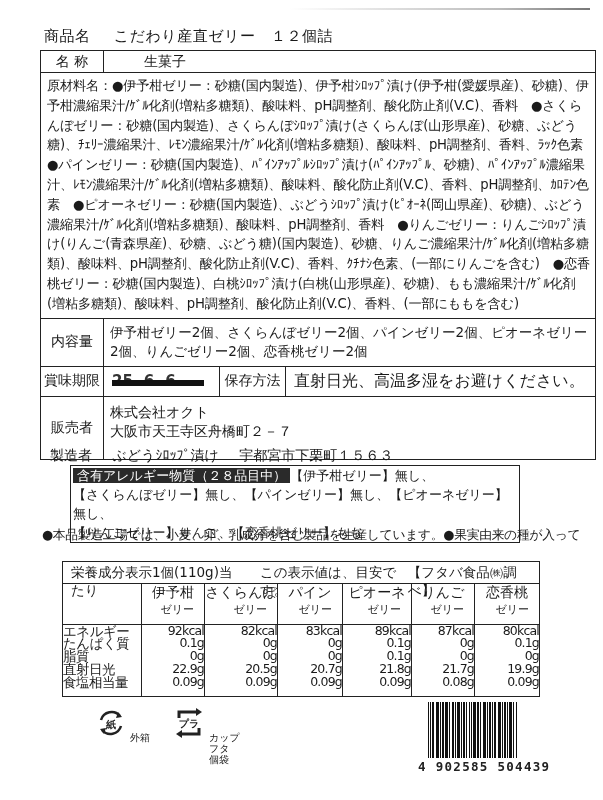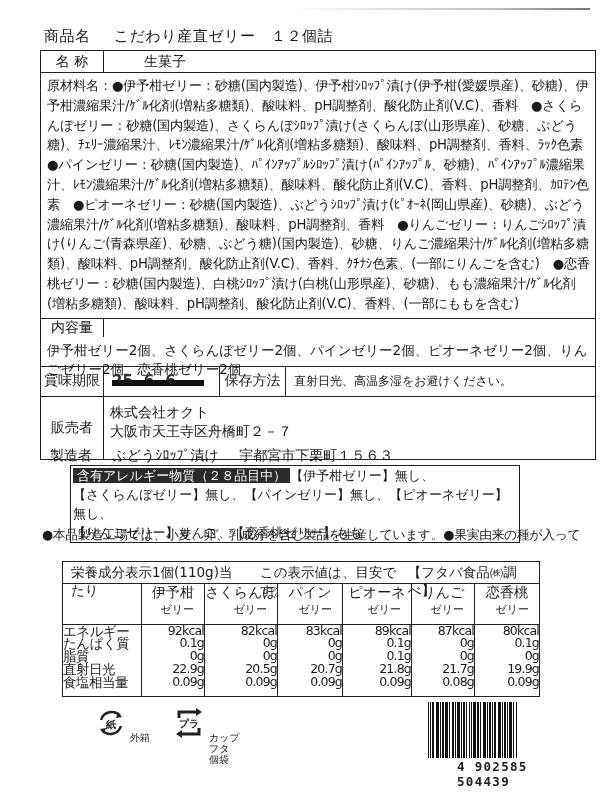--- a/index.html
+++ b/index.html
@@ -12,29 +12,29 @@
     .main-table { position: absolute; left: 40px; top: 50px; width: 556px; border: 1.5px solid #222;
                   box-sizing: border-box; }
     .row { display: flex; border-bottom: 1.5px solid #222; box-sizing: border-box; }
     .row:last-child { border-bottom: none; }
     .cell-h { width: 62px; border-right: 1.5px solid #222; display: flex; align-items: center;
               justify-content: center; font-size: 14px; flex-shrink: 0; }
     .cell-v { flex: 1; padding: 2px 6px; font-size: 14px; }
     .name-row { height: 22px; }
     .name-row .cell-v { padding-left: 40px; display: flex; align-items: center; }
     .ingredients { padding: 3px 4px 4px 6px; font-size: 13.2px; line-height: 19.8px; letter-spacing: -0.2px; }
-    .contents-row { height: 48px; flex-direction: column; }
+    .contents-row { height: 48px; }
     .contents-row .cell-v { line-height: 19px; font-size: 13.5px; padding-top: 4px; }
     .expiry-row { height: 30px; }
     .expiry-val { width: 116px; border-right: 1.5px solid #222; position: relative; display: flex; align-items: center;
                   padding-left: 8px; font-size: 15px; font-weight: bold; color: #333; box-sizing: border-box; }
     .expiry-val .strike { position: absolute; left: 8px; top: 13px; width: 92px; height: 6px; background: #111; }
     .storage-h { width: 66px; border-right: 1.5px solid #222; display: flex; align-items: center; justify-content: center;
                  font-size: 14px; box-sizing: border-box; }
-    .storage-v { flex: 1; display: flex; align-items: center; padding-left: 8px; font-size: 12px; }
+    .storage-v { flex: 1; display: flex; align-items: center; padding-left: 8px; font-size: 16px; }
     .seller-row { height: 62px; }
     .seller-row .cell-v { line-height: 19px; padding-top: 6px; font-size: 14px; }
     .maker { position: absolute; left: 50px; top: 447px; font-size: 14px; }
     .maker span { margin-right: 16px; }
     .allergy { position: absolute; left: 70px; top: 465px; width: 450px; border: 1.2px solid #222;
                font-size: 13px; line-height: 19px; padding: 0 0 0 0; box-sizing: border-box; }
     .allergy .hd { background: #2a2a2a; color: #fff; padding: 0 4px; }
     .allergy .line { padding-left: 2px; }
     .notes { position: absolute; left: 42px; top: 527px; width: 560px; font-size: 12.8px; line-height: 16px; letter-spacing: -0.3px; }
     .notes .l2 { padding-left: 14px; }
@@ -48,21 +48,21 @@
     .colh { text-align: center; font-size: 14px; line-height: 17px; vertical-align: top; padding-top: 3px; }
     .colh .sub { display: block; font-size: 11px; text-align: right; padding-right: 10px; }
     .rowlabels { font-size: 13.5px; line-height: 12.8px; padding: 2px 4px; vertical-align: top; letter-spacing: -0.5px; }
     .vals { font-size: 12.5px; line-height: 12.8px; text-align: right; padding: 2px 12px 2px 2px; vertical-align: top; letter-spacing: -0.8px; }
     .vals div, .rowlabels div { height: 12.8px; }
     .recycle { position: absolute; top: 708px; display: flex; align-items: flex-start; }
     .recycle .txt { font-size: 10px; line-height: 11px; margin-left: 4px; margin-top: 24px; }
     .barcode { position: absolute; left: 418px; top: 702px; width: 168px; }
     .bars { height: 56px; display: flex; align-items: stretch; }
     .bars i { display: block; background: #111; margin-right: 1.2px; }
-    .barnum { font-family: "DejaVu Sans Mono", monospace; font-weight: bold; font-size: 12.5px; letter-spacing: 1.3px; margin-top: 1px; color: #222; margin-left: 39px; }
+    .barnum { font-family: "DejaVu Sans Mono", monospace; font-weight: bold; font-size: 12.5px; letter-spacing: 1.3px; margin-top: 1px; color: #222; }
   </style>
 </head>
 <body>
 
 <div class="topline"></div>
 
 <div class="product-title">
   <span class="lbl">商品名</span>
   <span>こだわり産直ゼリー　１２個詰</span>
 </div>

